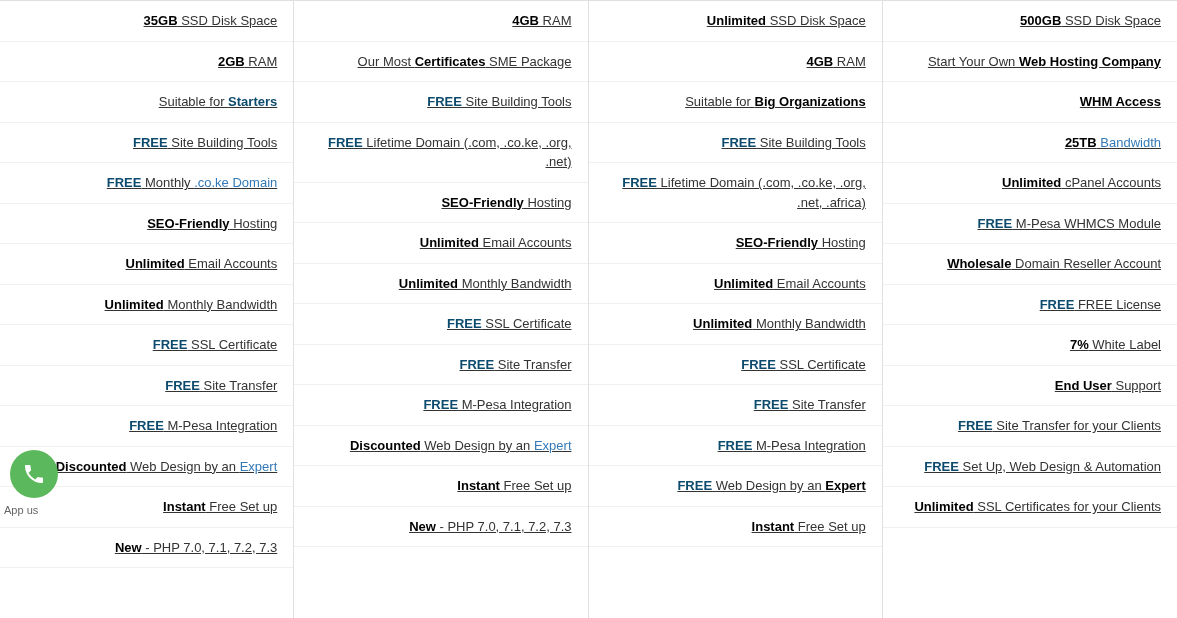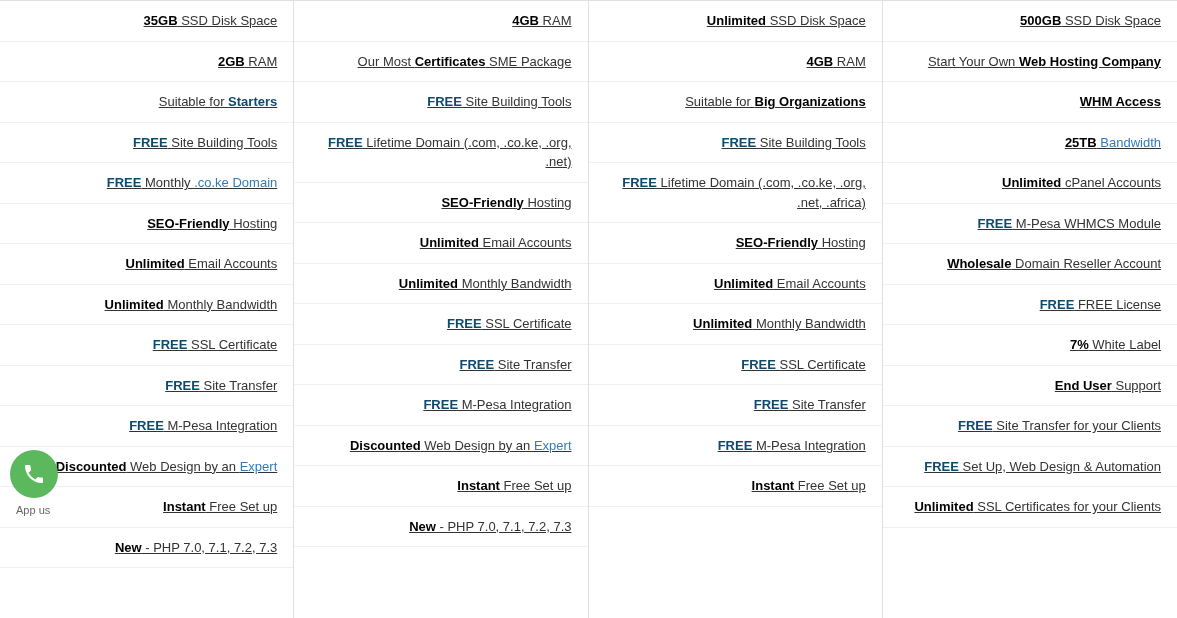--- a/index.html
+++ b/index.html
@@ -73,21 +73,21 @@
       fill: white;
     }
 
     .app-us-label {
       position: fixed;
       bottom: 100px;
       left: 0px;
       font-size: 11px;
       color: #666;
       background: rgba(255,255,255,0.9);
-      padding: 2px 16px;
+      padding: 2px 4px;
     }
   </style>
 </head>
 <body>
 
 <div class="pricing-grid" id="pricing-grid">
 <div class="plan-col">
       <div class="feature-row"><span class="bold">35GB</span><span> SSD Disk Space</span></div>
       <div class="feature-row"><span class="bold">2GB</span><span> RAM</span></div>
       <div class="feature-row"><span>Suitable for </span><span class="green">Starters</span></div>
@@ -123,20 +123,21 @@
       <div class="feature-row"><span class="bold">4GB</span><span> RAM</span></div>
       <div class="feature-row"><span>Suitable for </span><span class="bold">Big Organizations</span></div>
       <div class="feature-row"><span class="green">FREE</span><span> Site Building Tools</span></div>
       <div class="feature-row"><span class="green">FREE</span><span> Lifetime Domain (.com, .co.ke, .org, .net, .africa)</span></div>
       <div class="feature-row"><span class="bold">SEO-Friendly</span><span> Hosting</span></div>
       <div class="feature-row"><span class="bold">Unlimited</span><span> Email Accounts</span></div>
       <div class="feature-row"><span class="bold">Unlimited</span><span> Monthly Bandwidth</span></div>
       <div class="feature-row"><span class="green">FREE</span><span> SSL Certificate</span></div>
       <div class="feature-row"><span class="green">FREE</span><span> Site Transfer</span></div>
       <div class="feature-row"><span class="green">FREE</span><span> M-Pesa Integration</span></div>
+      <div class="feature-row"><span class="green">FREE</span><span> Web Design by an </span><span class="bold">Expert</span></div>
       <div class="feature-row"><span class="bold">Instant</span><span> Free Set up</span></div>
     </div>
     <div class="plan-col">
       <div class="feature-row"><span class="bold">500GB</span><span> SSD Disk Space</span></div>
       <div class="feature-row"><span>Start Your Own </span><span class="bold">Web Hosting Company</span></div>
       <div class="feature-row"><span class="bold">WHM Access</span></div>
       <div class="feature-row"><span class="bold">25TB</span><span class="blue"> Bandwidth</span></div>
       <div class="feature-row"><span class="bold">Unlimited</span><span> cPanel Accounts</span></div>
       <div class="feature-row"><span class="green">FREE</span><span> M-Pesa WHMCS Module</span></div>
       <div class="feature-row"><span class="bold">Wholesale</span><span> Domain Reseller Account</span></div>

